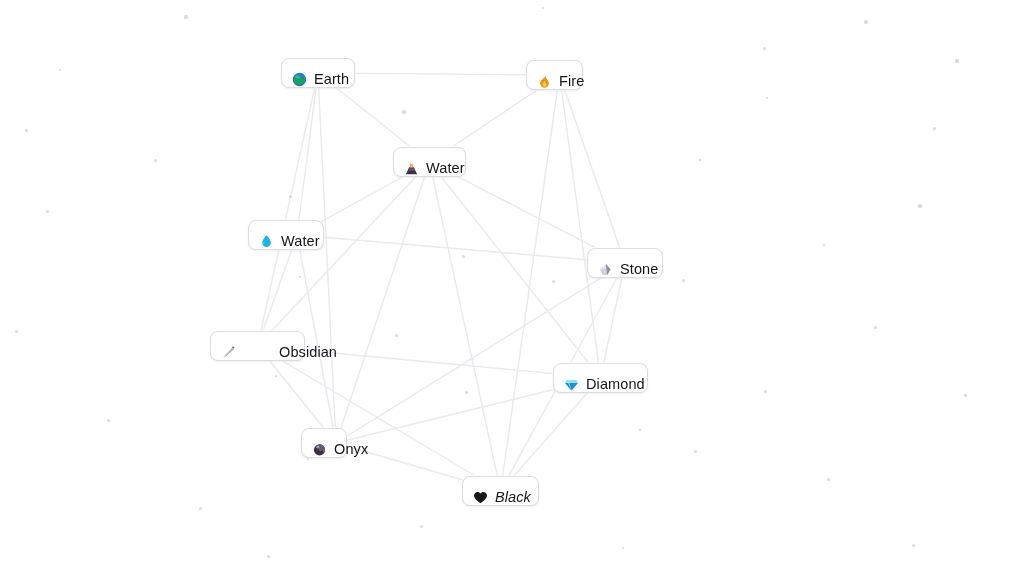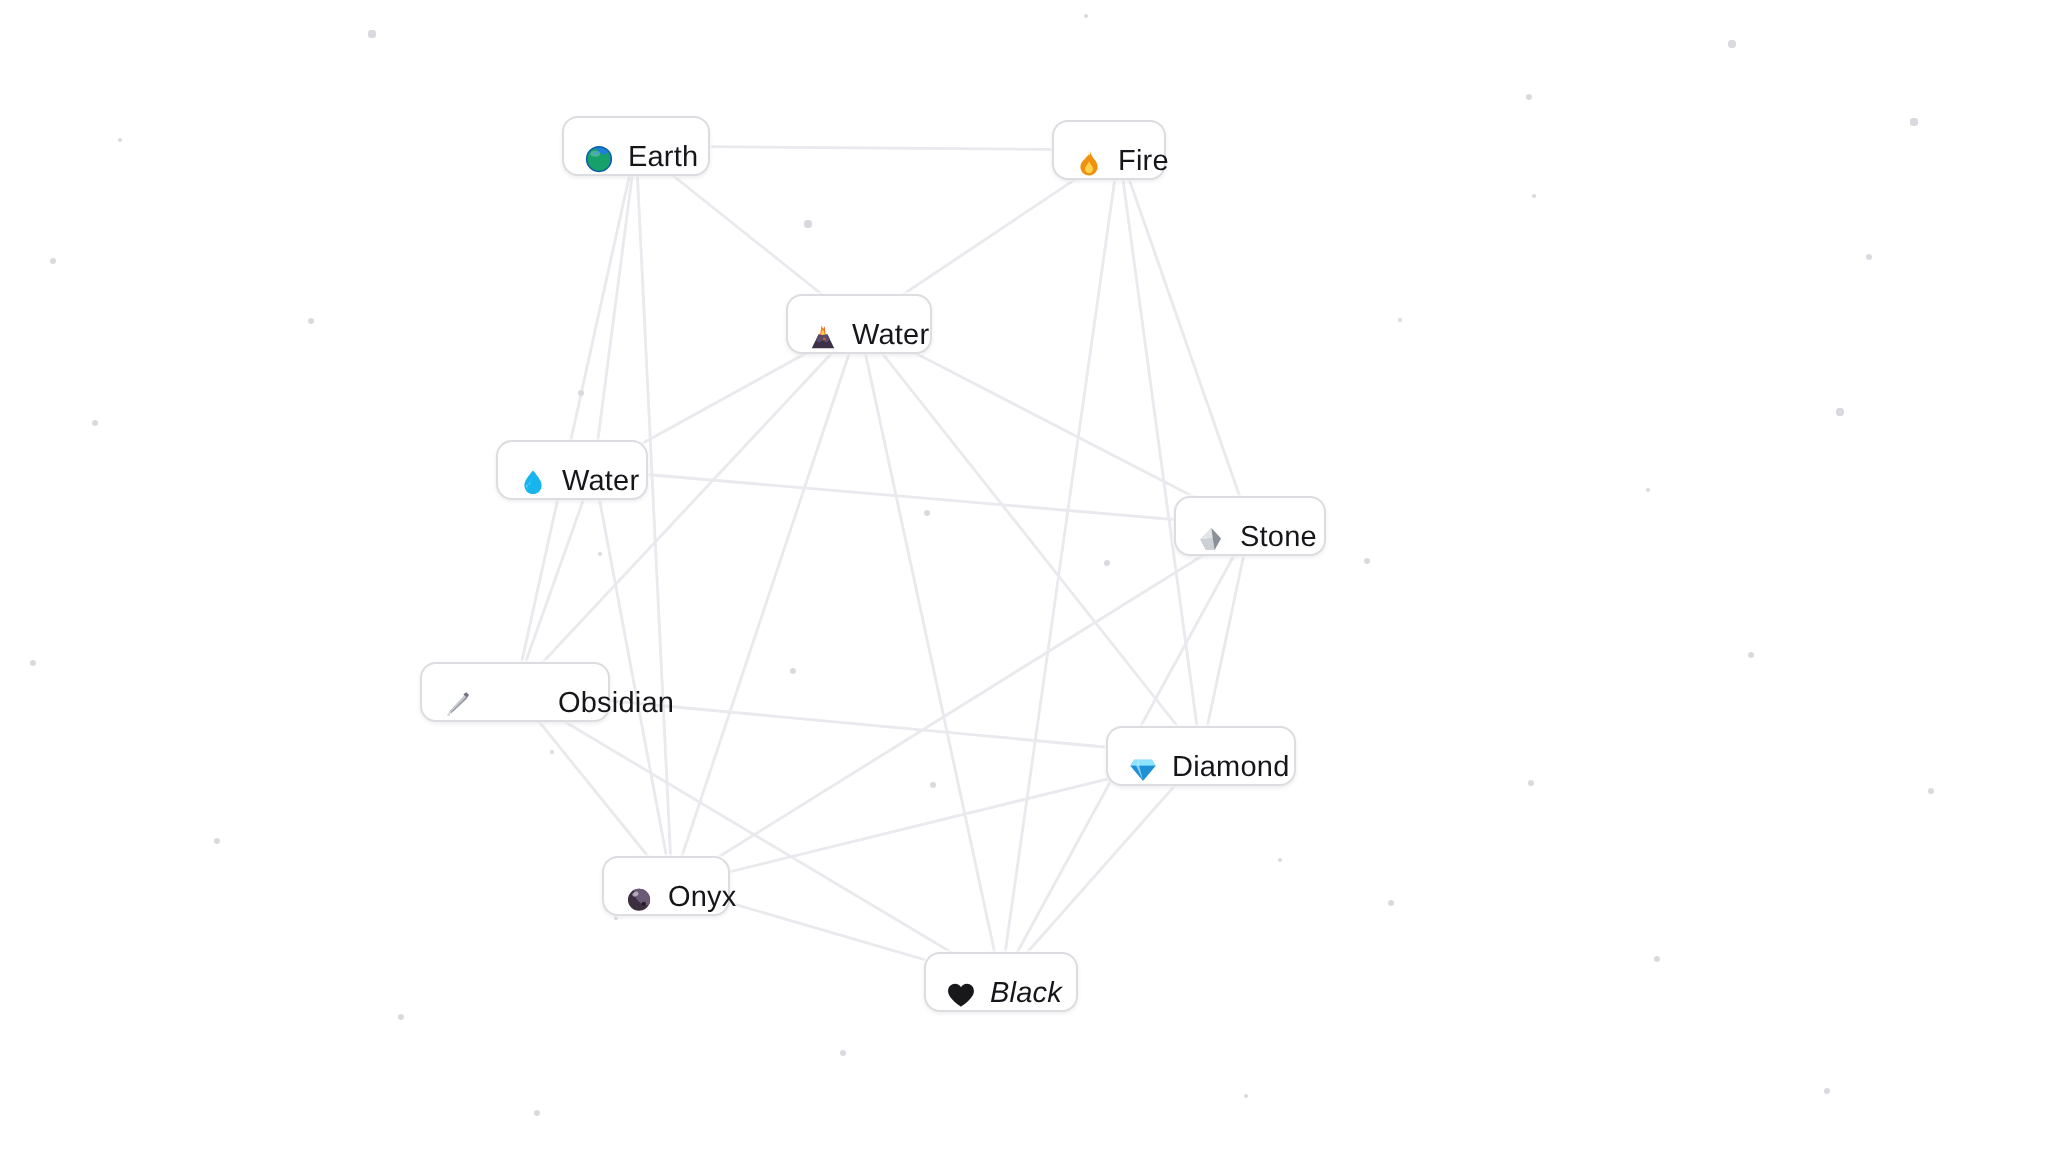--- a/index.html
+++ b/index.html
@@ -215,21 +215,21 @@
         <span class="emoji">
           <svg width="15" height="15" viewBox="0 0 16 16" xmlns="http://www.w3.org/2000/svg">
             <path d="M3.3 3.1h9.4l2 3.2L8 14.3 1.3 6.3z" fill="#2fb6ec"></path>
             <path d="M3.3 3.1L1.3 6.3h13.4l-2-3.2z" fill="#8fe3ff"></path>
             <path d="M1.3 6.3h13.4L8 14.3z" fill="#1f8fd6"></path>
             <path d="M5.8 3.1L4.4 6.3 8 14.3 6 6.3z" fill="#bdefff" opacity="0.65"></path>
           </svg>
         </span>
         <span class="label">Diamond</span>
       </div>
-      <div class="node" style="left: 301px; top: 428px; width: 64px;">
+      <div class="node" style="left: 301px; top: 428px; width: 46px;">
         <span class="emoji">
           <svg width="15" height="15" viewBox="0 0 16 16" xmlns="http://www.w3.org/2000/svg">
             <circle cx="8" cy="8.4" r="5.9" fill="#3c2f3f"></circle>
             <path d="M8 2.5c3.3 0 5.9 2.6 5.9 5.9 0 1-.2 1.9-.7 2.7-1.6.6-3.9-.4-5.6-2.1C5.8 7.2 5 4.9 5.5 3.3c.8-.5 1.6-.8 2.5-.8z" fill="#6a5a75"></path>
             <ellipse cx="6.1" cy="5.4" rx="1.7" ry="1.2" fill="#cfc4d6" opacity="0.75" transform="rotate(-28 6.1 5.4)"></ellipse>
             <circle cx="10.6" cy="10.5" r="1.1" fill="#241b26"></circle>
           </svg>
         </span>
         <span class="label">Onyx</span>
       </div>

